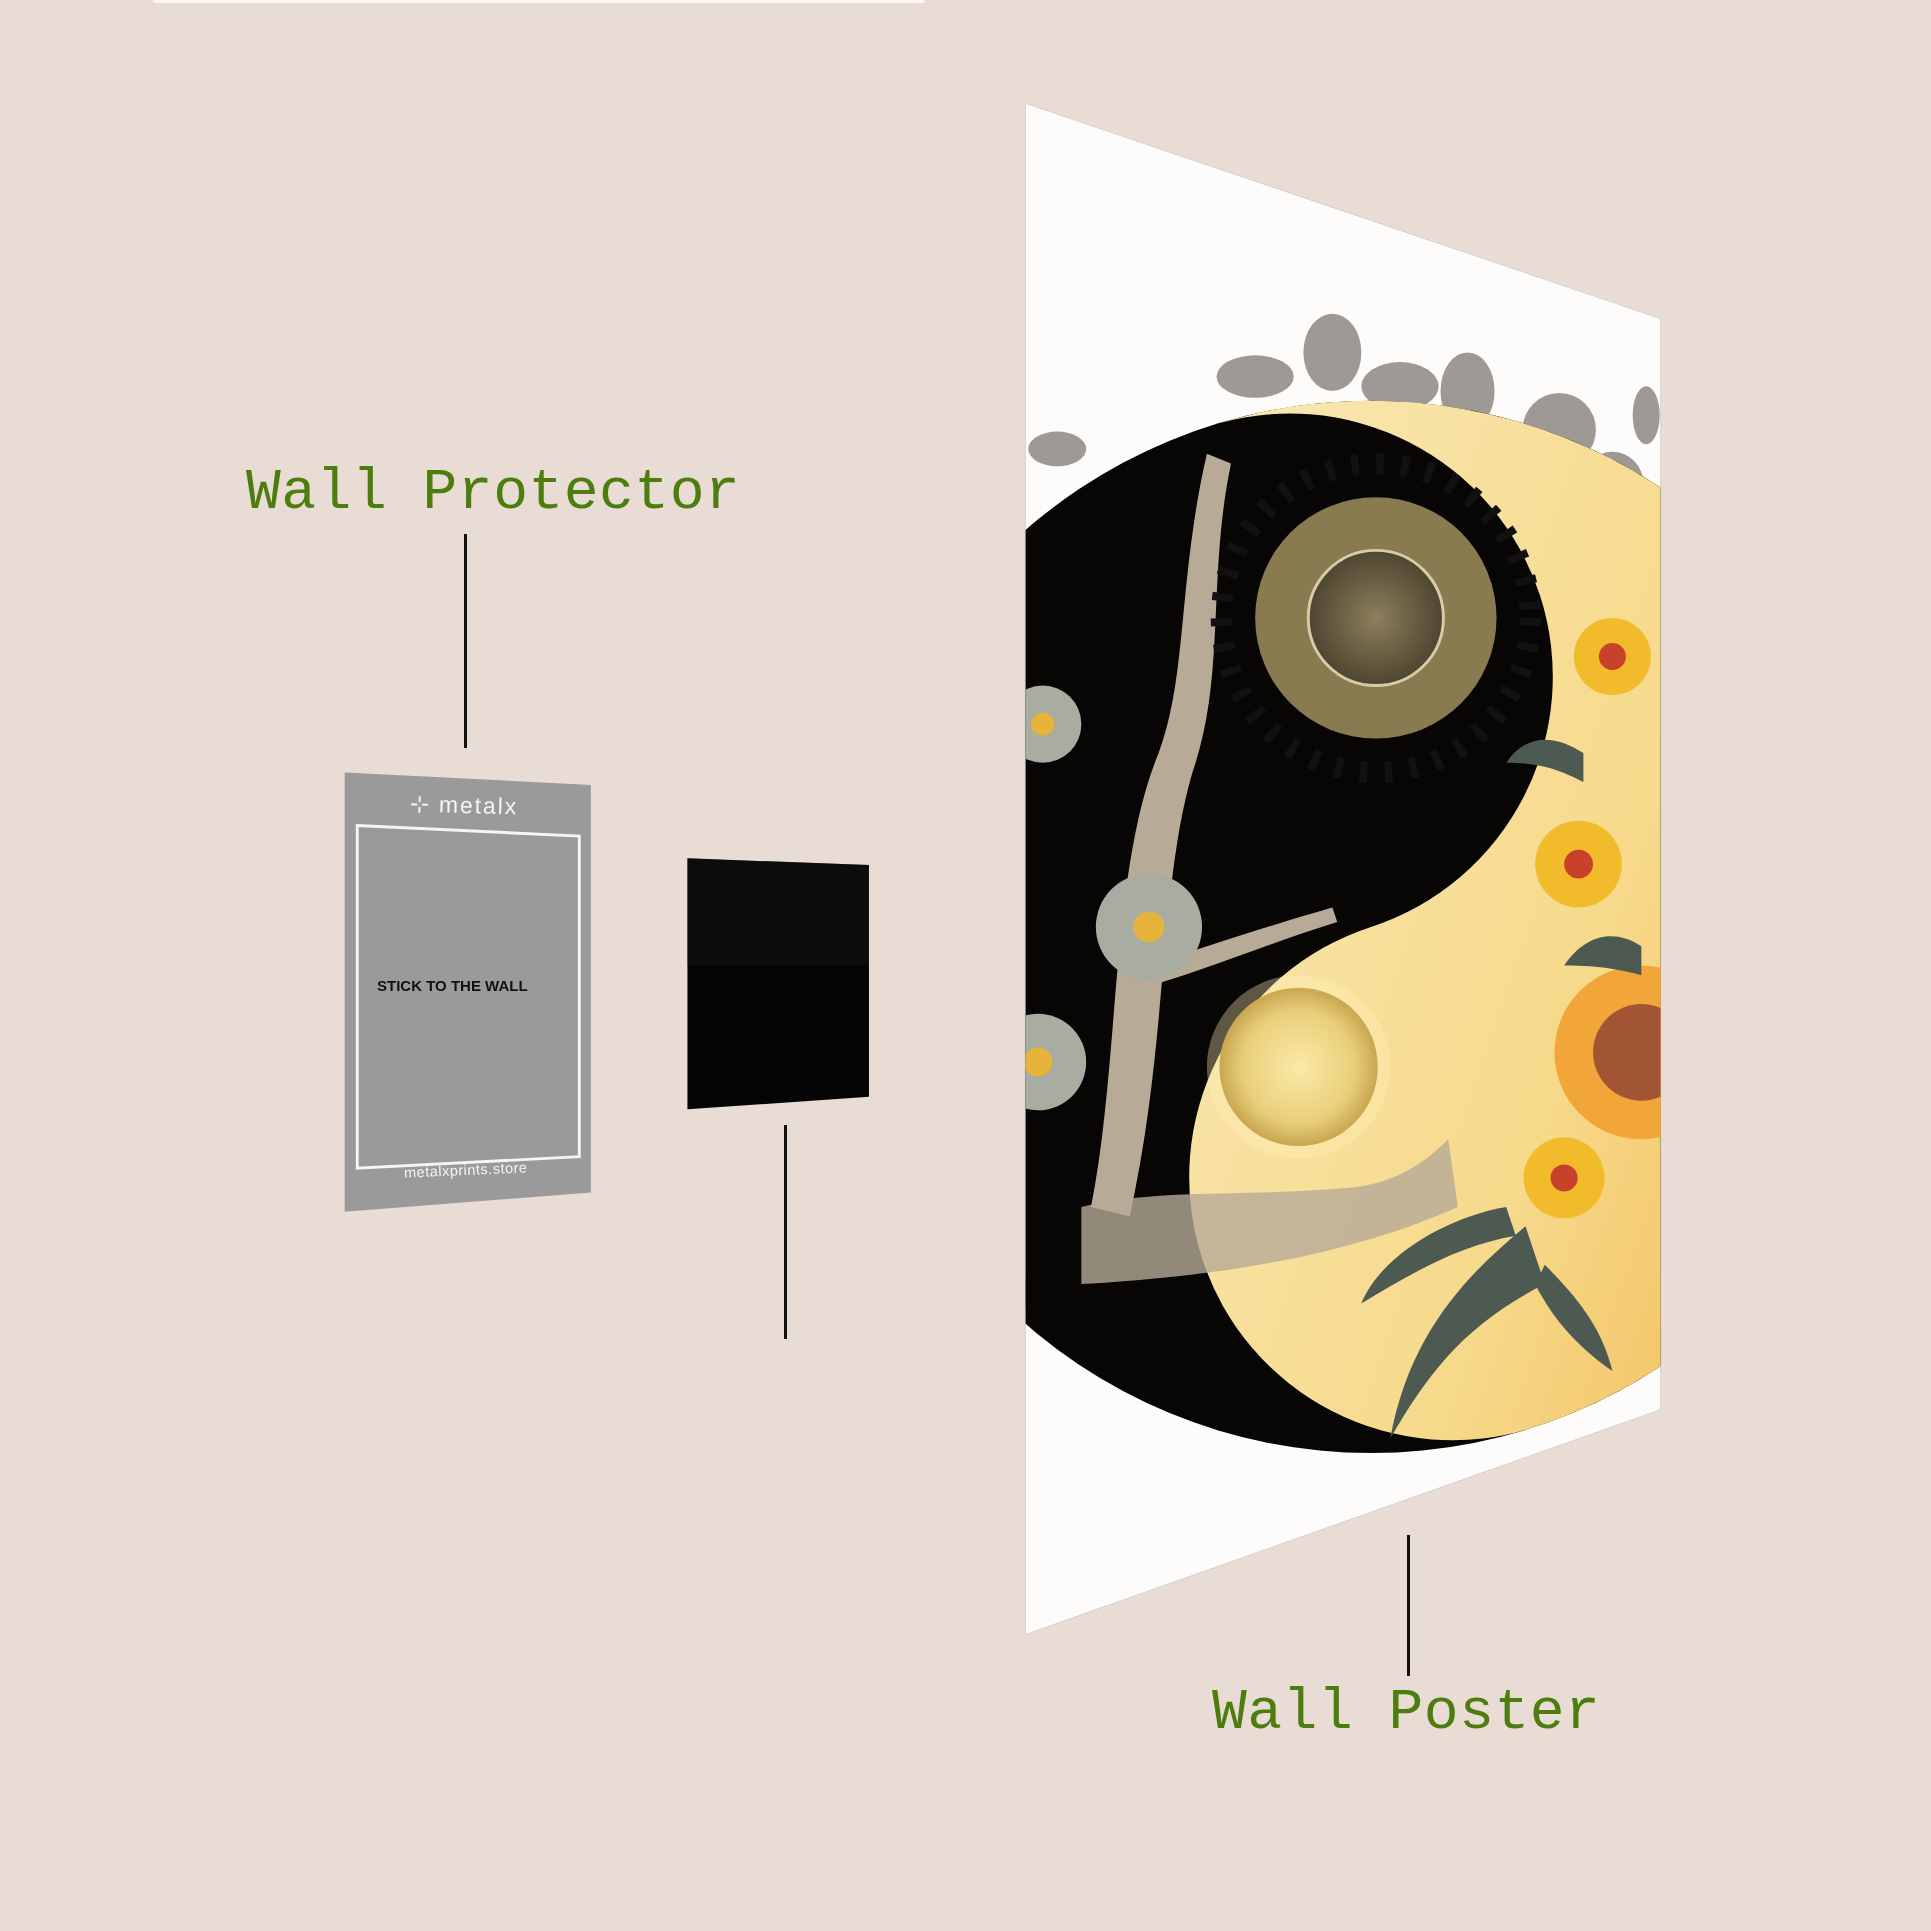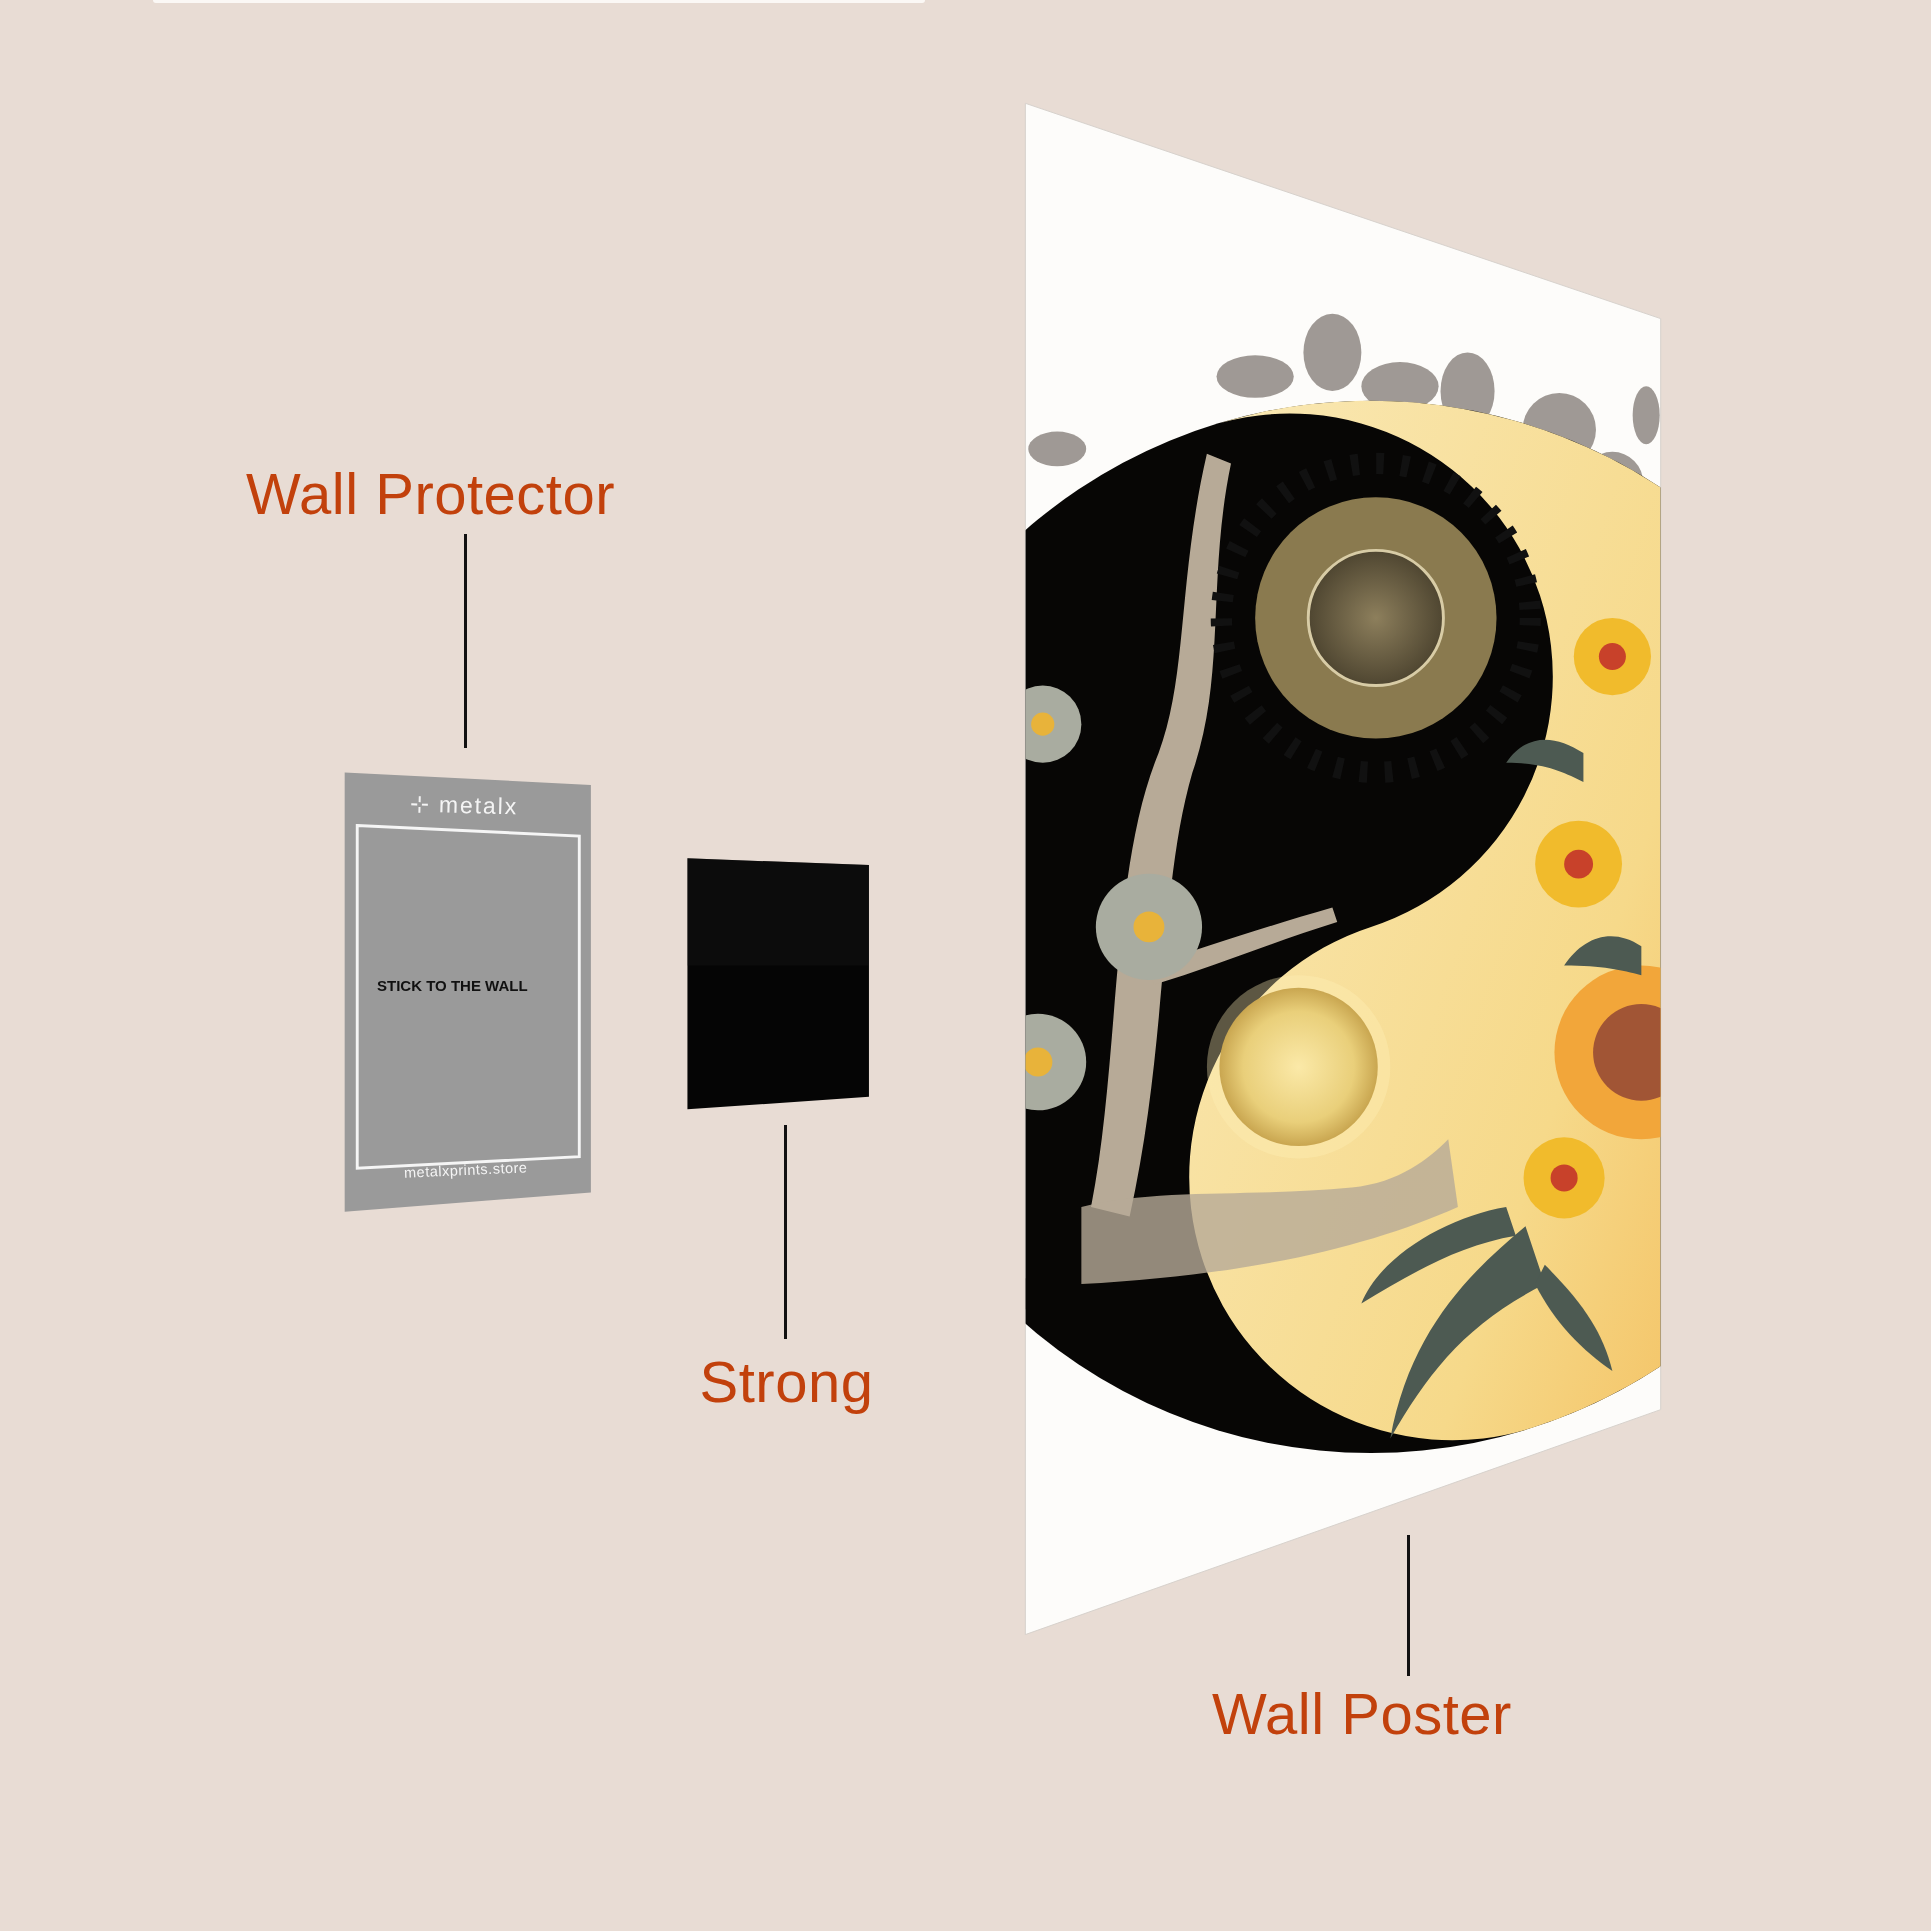--- a/index.html
+++ b/index.html
@@ -2,21 +2,21 @@
 <html><head>
 <meta charset="utf-8">
 <style>
   html, body { margin: 0; padding: 0; }
   body {
     width: 1931px; height: 1931px; position: relative; overflow: hidden;
     background: #e8dcd4;
     font-family: "DejaVu Sans", sans-serif;
   }
   .topbar { position: absolute; left: 153px; top: 0; width: 772px; height: 2.9px; background: #fbf8f5; border-radius: 0 0 2.9px 2.9px; }
-  .label { position: absolute; color: #c2410c; font-family: Liberation Sans, sans-serif; font-weight: normal; letter-spacing: 0.5px; white-space: nowrap; }
+  .label { position: absolute; color: #4d7c0f; font-family: Liberation Mono, monospace; font-weight: normal; letter-spacing: 0.5px; white-space: nowrap; }
   .leader { position: absolute; width: 2.9px; background: #111; }
 
   .wall-label { left: 246px; top: 460px; font-size: 58px; }
   .wall-leader { left: 464px; top: 534px; height: 214px; }
 
   .mag-label { left: 666px; top: 1344px; font-size: 58px; text-align: center; line-height: 75px; width: 241px; }
   .mag-leader { left: 784px; top: 1125px; height: 214px; }
 
   .poster-label { left: 1212px; top: 1680px; font-size: 58px; }
   .poster-leader { left: 1407px; top: 1535px; height: 141px; }
@@ -134,18 +134,17 @@
 
 <div class="protector-text brand"><span class="brand-mark">⊹</span><span>metalx</span></div>
 <div class="protector-text stick">STICK TO THE WALL</div>
 <div class="protector-text site">metalxprints.store</div>
 
 <div class="label wall-label">Wall Protector</div>
 <div class="leader wall-leader"></div>
 
 <div class="leader mag-leader"></div>
 <div class="label mag-label">
-  <div>Strong</div>
 </div>
 
 <div class="leader poster-leader"></div>
 <div class="label poster-label">Wall Poster</div>
 
 
 </body></html>

